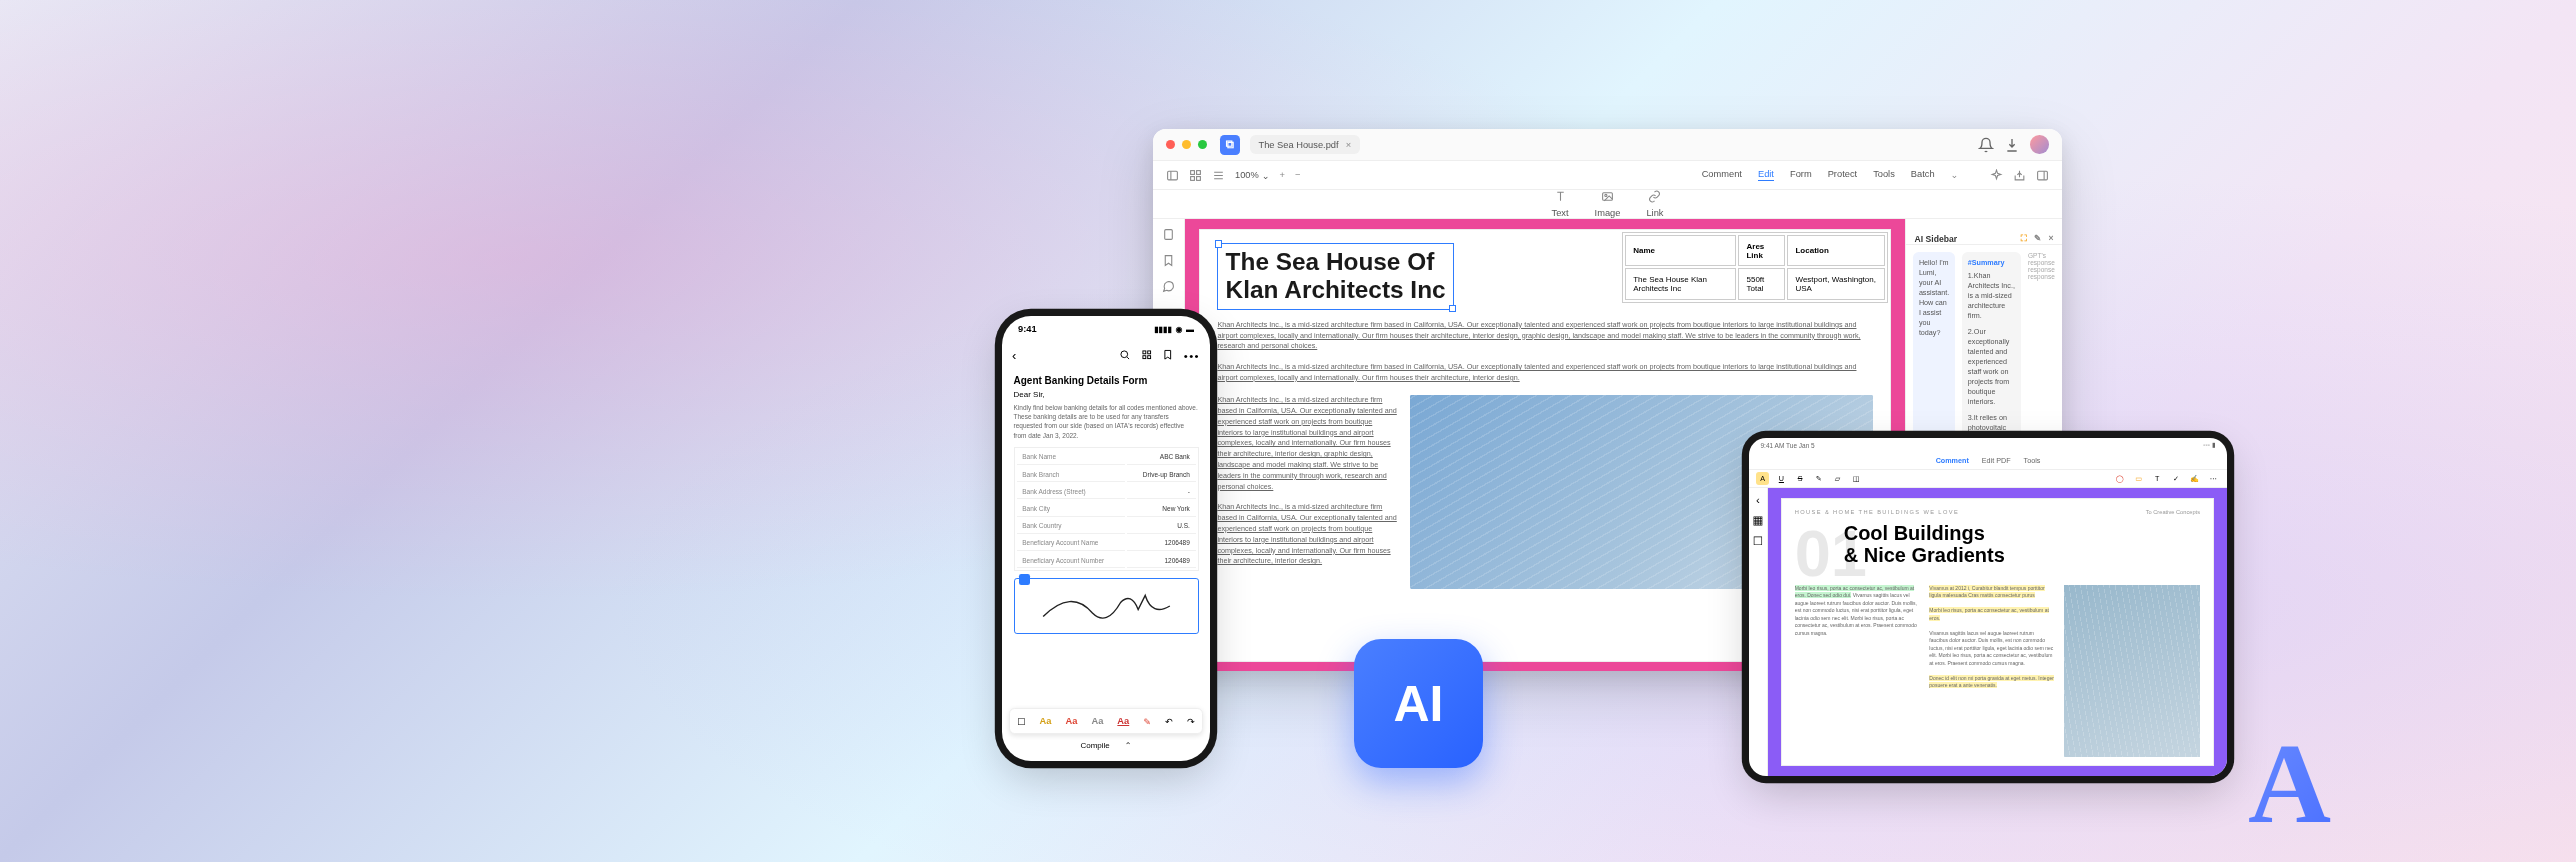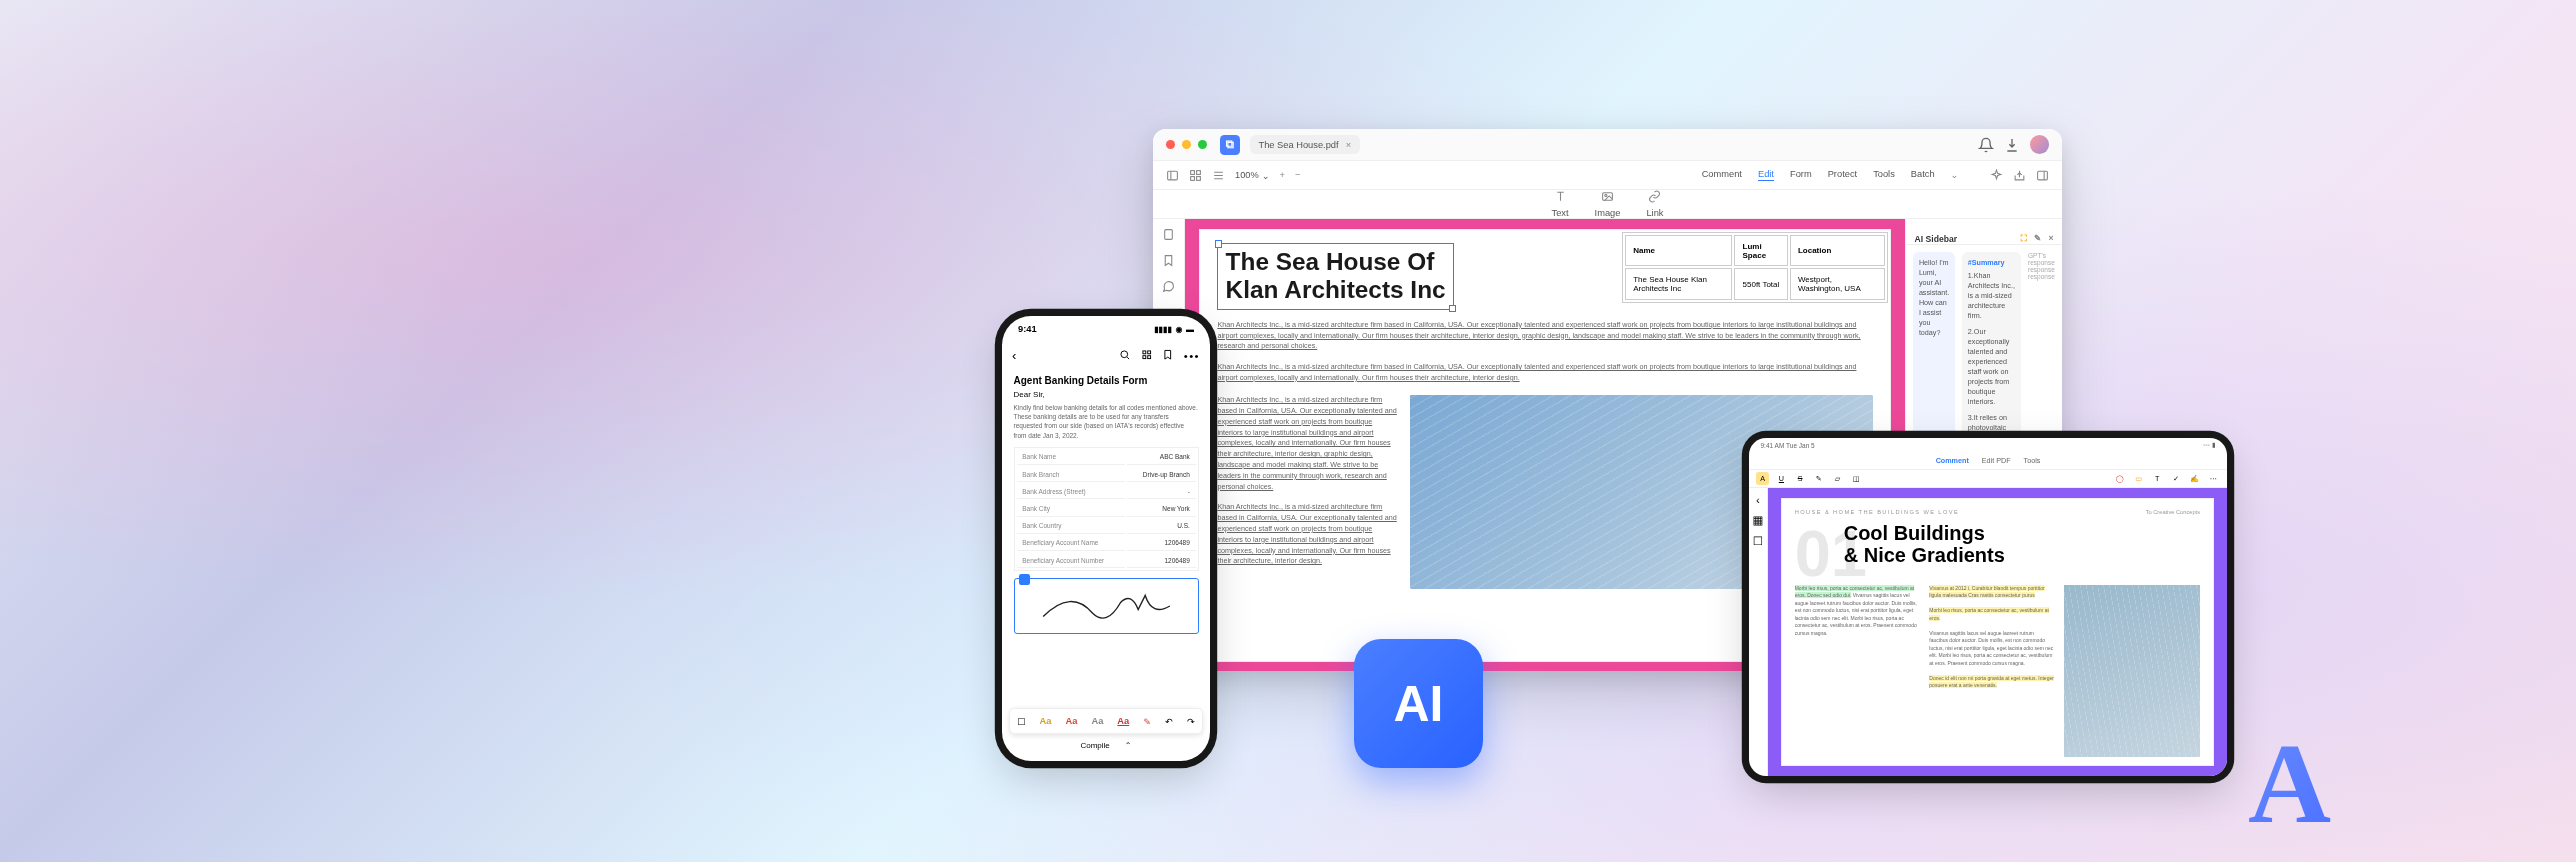--- a/index.html
+++ b/index.html
@@ -341,21 +341,21 @@
 Klan Architects Inc</div>
             </div>
             <div class="doc-para">Khan Architects Inc., is a mid-sized architecture firm based in California, USA. Our exceptionally talented and experienced staff work on projects from boutique interiors to large institutional buildings and airport complexes, locally and internationally. Our firm houses their architecture, interior design, graphic design, landscape and model making staff. We strive to be leaders in the community through work, research and personal choices.</div>
             <div class="doc-para">Khan Architects Inc., is a mid-sized architecture firm based in California, USA. Our exceptionally talented and experienced staff work on projects from boutique interiors to large institutional buildings and airport complexes, locally and internationally. Our firm houses their architecture, interior design.</div>
           </div>
         </div>
         <table class="doc-table">
           <tbody>
               <tr>
             <th>Name</th>
-            <th>Lumi Space</th>
+            <th>Ares Link</th>
             <th>Location</th>
           </tr>
           <tr>
             <td>The Sea House Klan Architects Inc</td>
             <td>550ft Total</td>
             <td>Westport, Washington, USA</td>
           </tr>
         </tbody>
           </table>
         <div class="doc-img-row">

